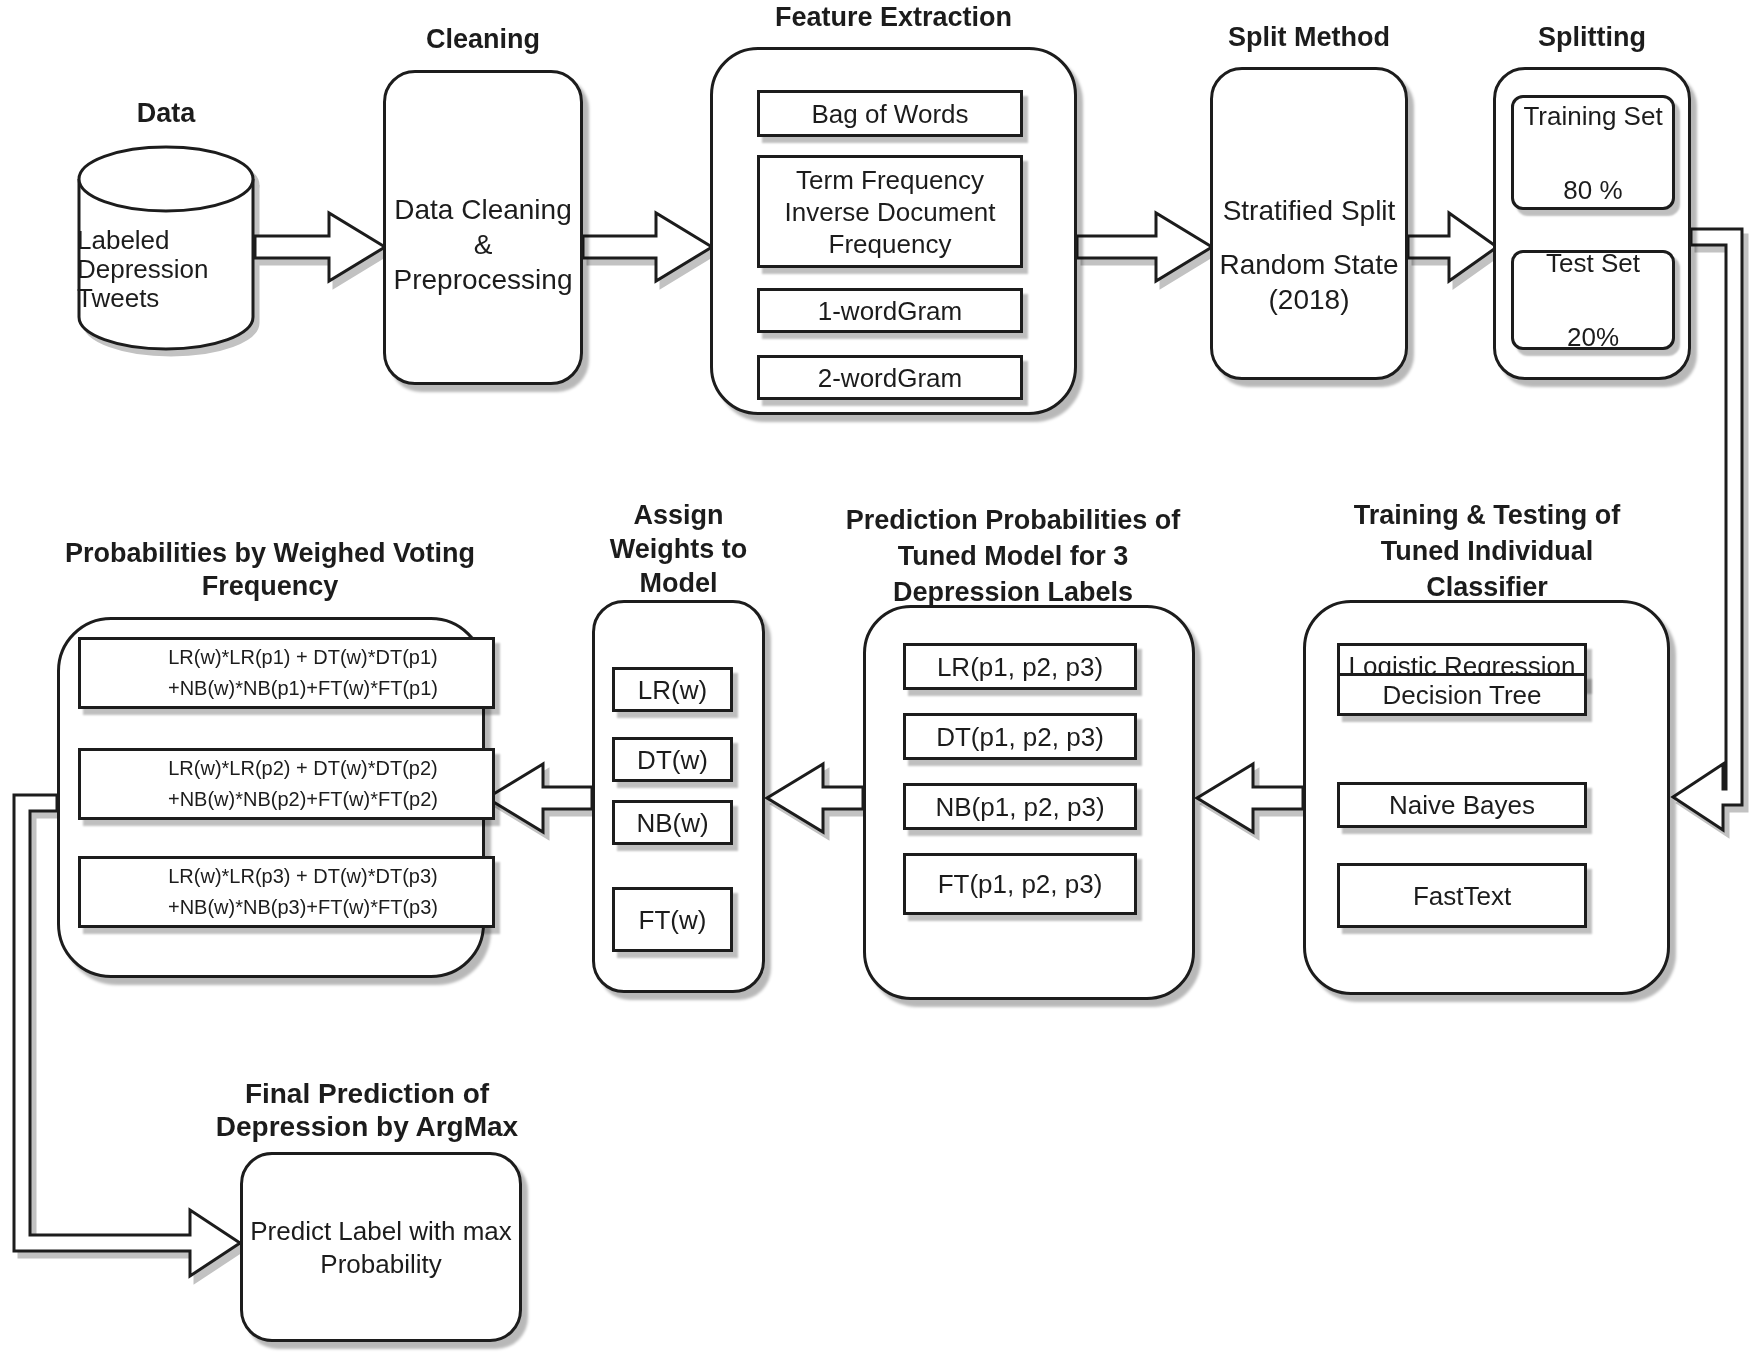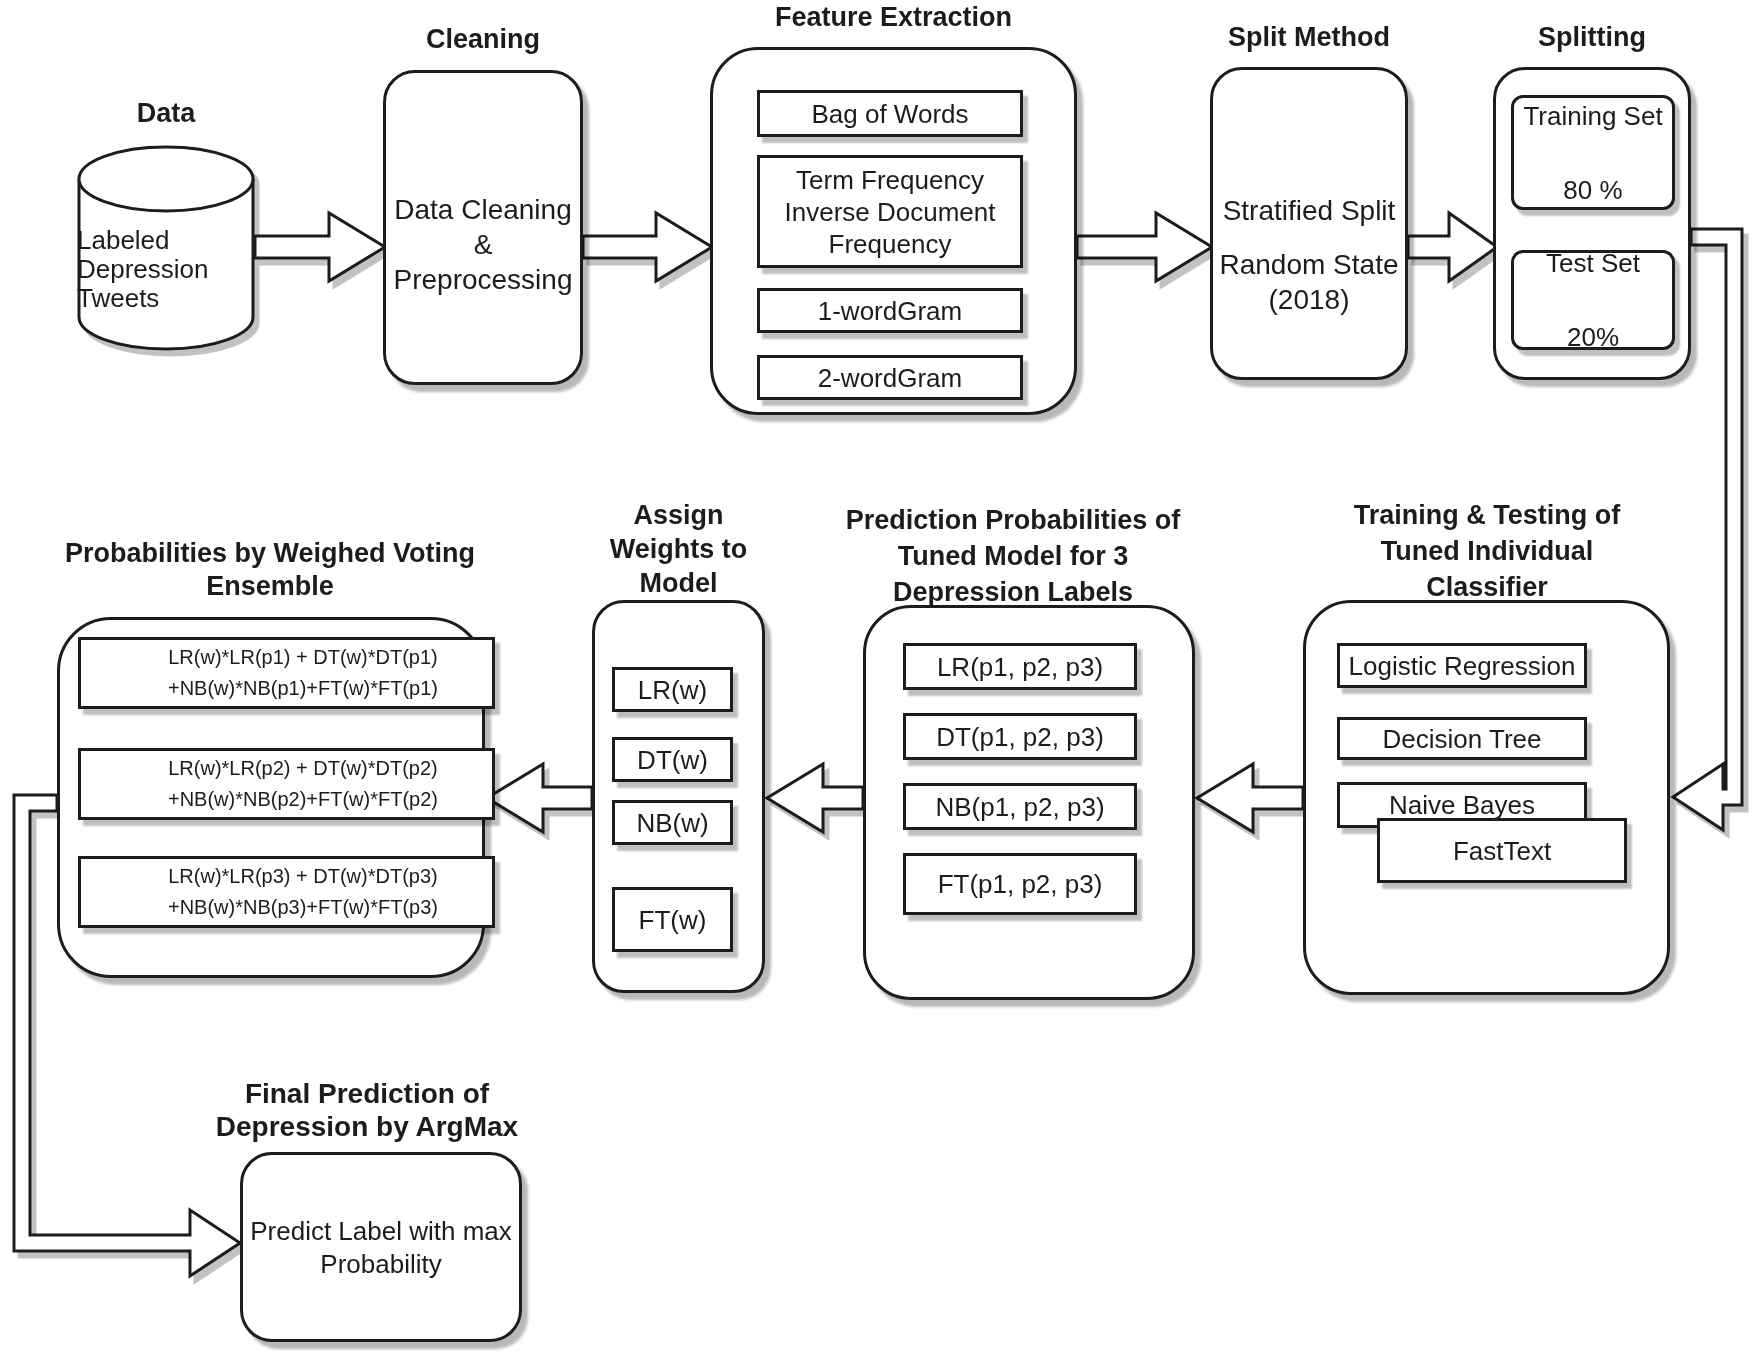--- a/index.html
+++ b/index.html
@@ -115,23 +115,23 @@
     <div>20%</div>
   </div>
 
   <div class="title" style="left:1287px; top:497px; width:400px; line-height:36px;">
     <div>Training &amp; Testing of</div>
     <div>Tuned Individual</div>
     <div>Classifier</div>
   </div>
   <div class="block r-lg" style="left:1303px; top:600px; width:361px; height:389px;"></div>
   <div class="box nowrap" style="left:1337px; top:643px; width:244px; height:39px;">Logistic Regression</div>
-  <div class="box nowrap" style="left:1337px; top:717px; width:244px; height:37px;">Decision Tree</div>
+  <div class="box nowrap" style="left:1337px; top:673px; width:244px; height:37px;">Decision Tree</div>
   <div class="box nowrap" style="left:1337px; top:782px; width:244px; height:40px;">Naive Bayes</div>
-  <div class="box nowrap" style="left:1337px; top:818px; width:244px; height:59px;margin-left:40px;">FastText</div>
+  <div class="box nowrap" style="left:1337px; top:863px; width:244px; height:59px;">FastText</div>
 
   <div class="title" style="left:813px; top:502px; width:400px; line-height:36px;">
     <div>Prediction Probabilities of</div>
     <div>Tuned Model for 3</div>
     <div>Depression Labels</div>
   </div>
   <div class="block r-lg" style="left:863px; top:605px; width:326px; height:389px;"></div>
   <div class="box nowrap" style="left:903px; top:643px; width:228px; height:41px;">LR(p1, p2, p3)</div>
   <div class="box nowrap" style="left:903px; top:713px; width:228px; height:41px;">DT(p1, p2, p3)</div>
   <div class="box nowrap" style="left:903px; top:783px; width:228px; height:41px;">NB(p1, p2, p3)</div>
@@ -143,21 +143,21 @@
     <div>Model</div>
   </div>
   <div class="block r-md" style="left:592px; top:600px; width:167px; height:387px;"></div>
   <div class="box nowrap" style="left:612px; top:667px; width:115px; height:39px;">LR(w)</div>
   <div class="box nowrap" style="left:612px; top:737px; width:115px; height:39px;">DT(w)</div>
   <div class="box nowrap" style="left:612px; top:800px; width:115px; height:39px;">NB(w)</div>
   <div class="box nowrap" style="left:612px; top:887px; width:115px; height:59px;">FT(w)</div>
 
   <div class="title" style="left:40px; top:537px; width:460px; line-height:33px;">
     <div>Probabilities by Weighed Voting</div>
-    <div>Ensemble</div>
+    <div>Frequency</div>
   </div>
   <div class="block r-xl" style="left:57px; top:617px; width:422px; height:355px;"></div>
   <div class="formula" style="left:78px; top:637px; width:378px; height:66px;">
     <div>LR(w)*LR(p1) + DT(w)*DT(p1)</div>
     <div>+NB(w)*NB(p1)+FT(w)*FT(p1)</div>
   </div>
   <div class="formula" style="left:78px; top:748px; width:378px; height:66px;">
     <div>LR(w)*LR(p2) + DT(w)*DT(p2)</div>
     <div>+NB(w)*NB(p2)+FT(w)*FT(p2)</div>
   </div>

